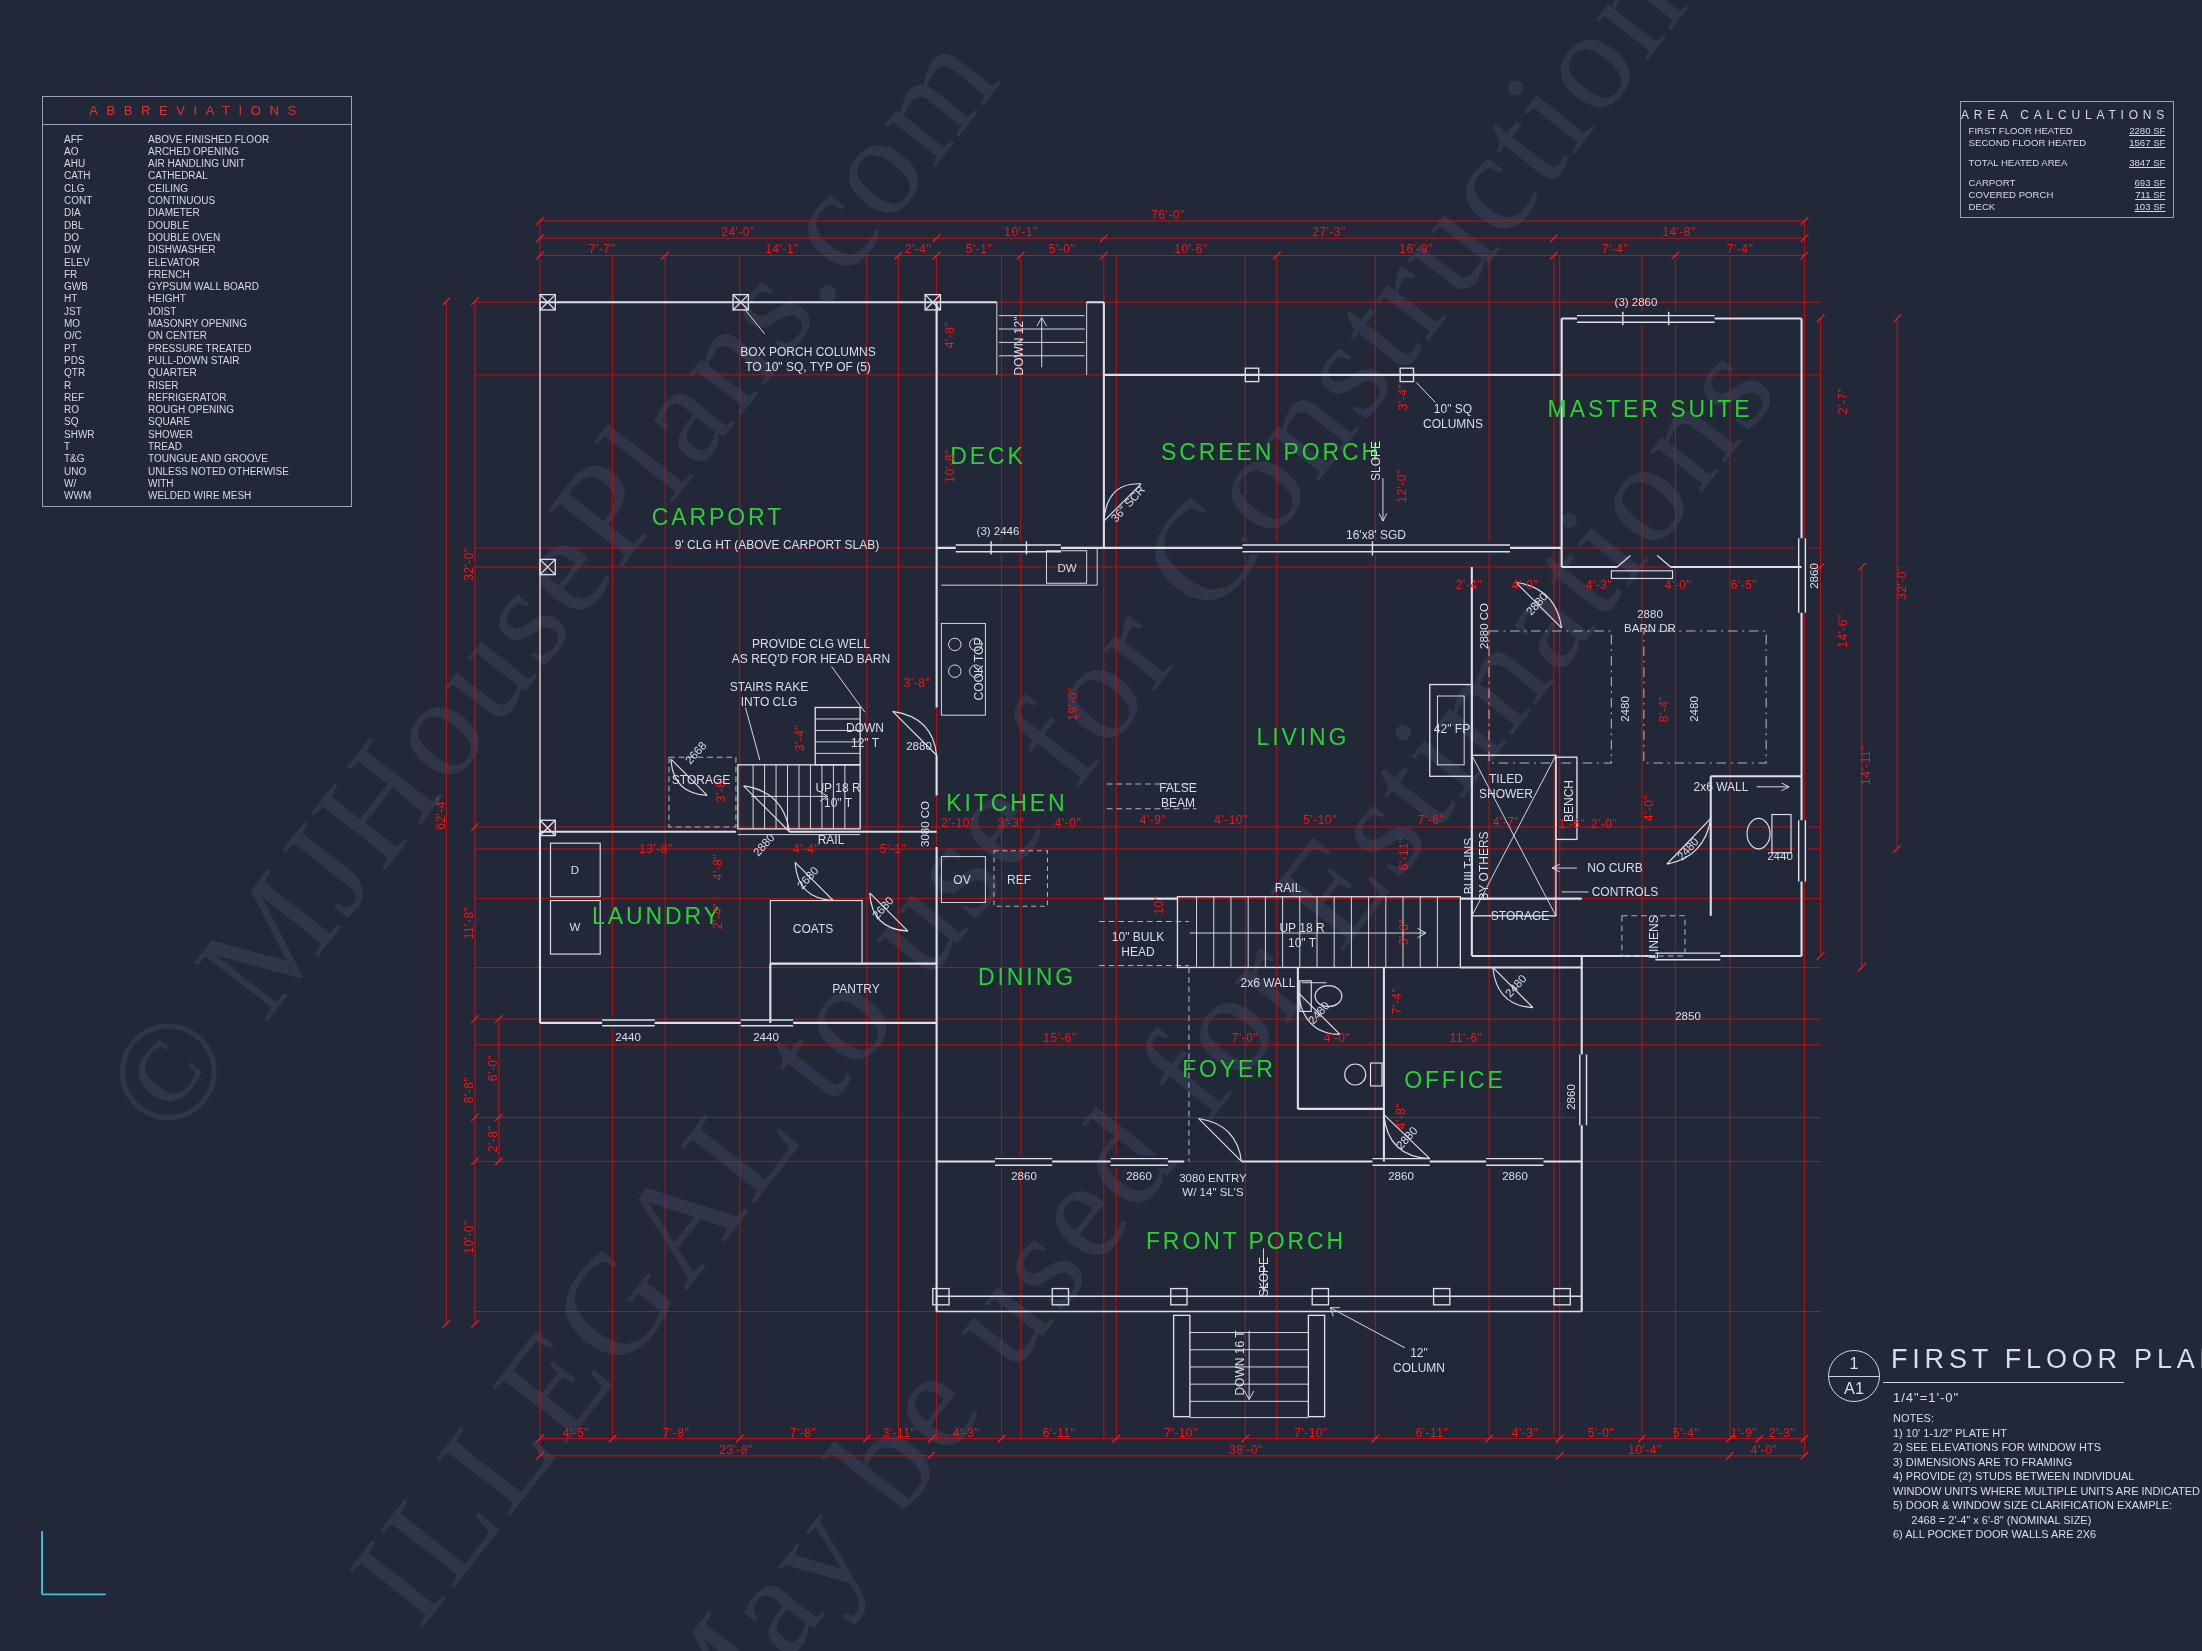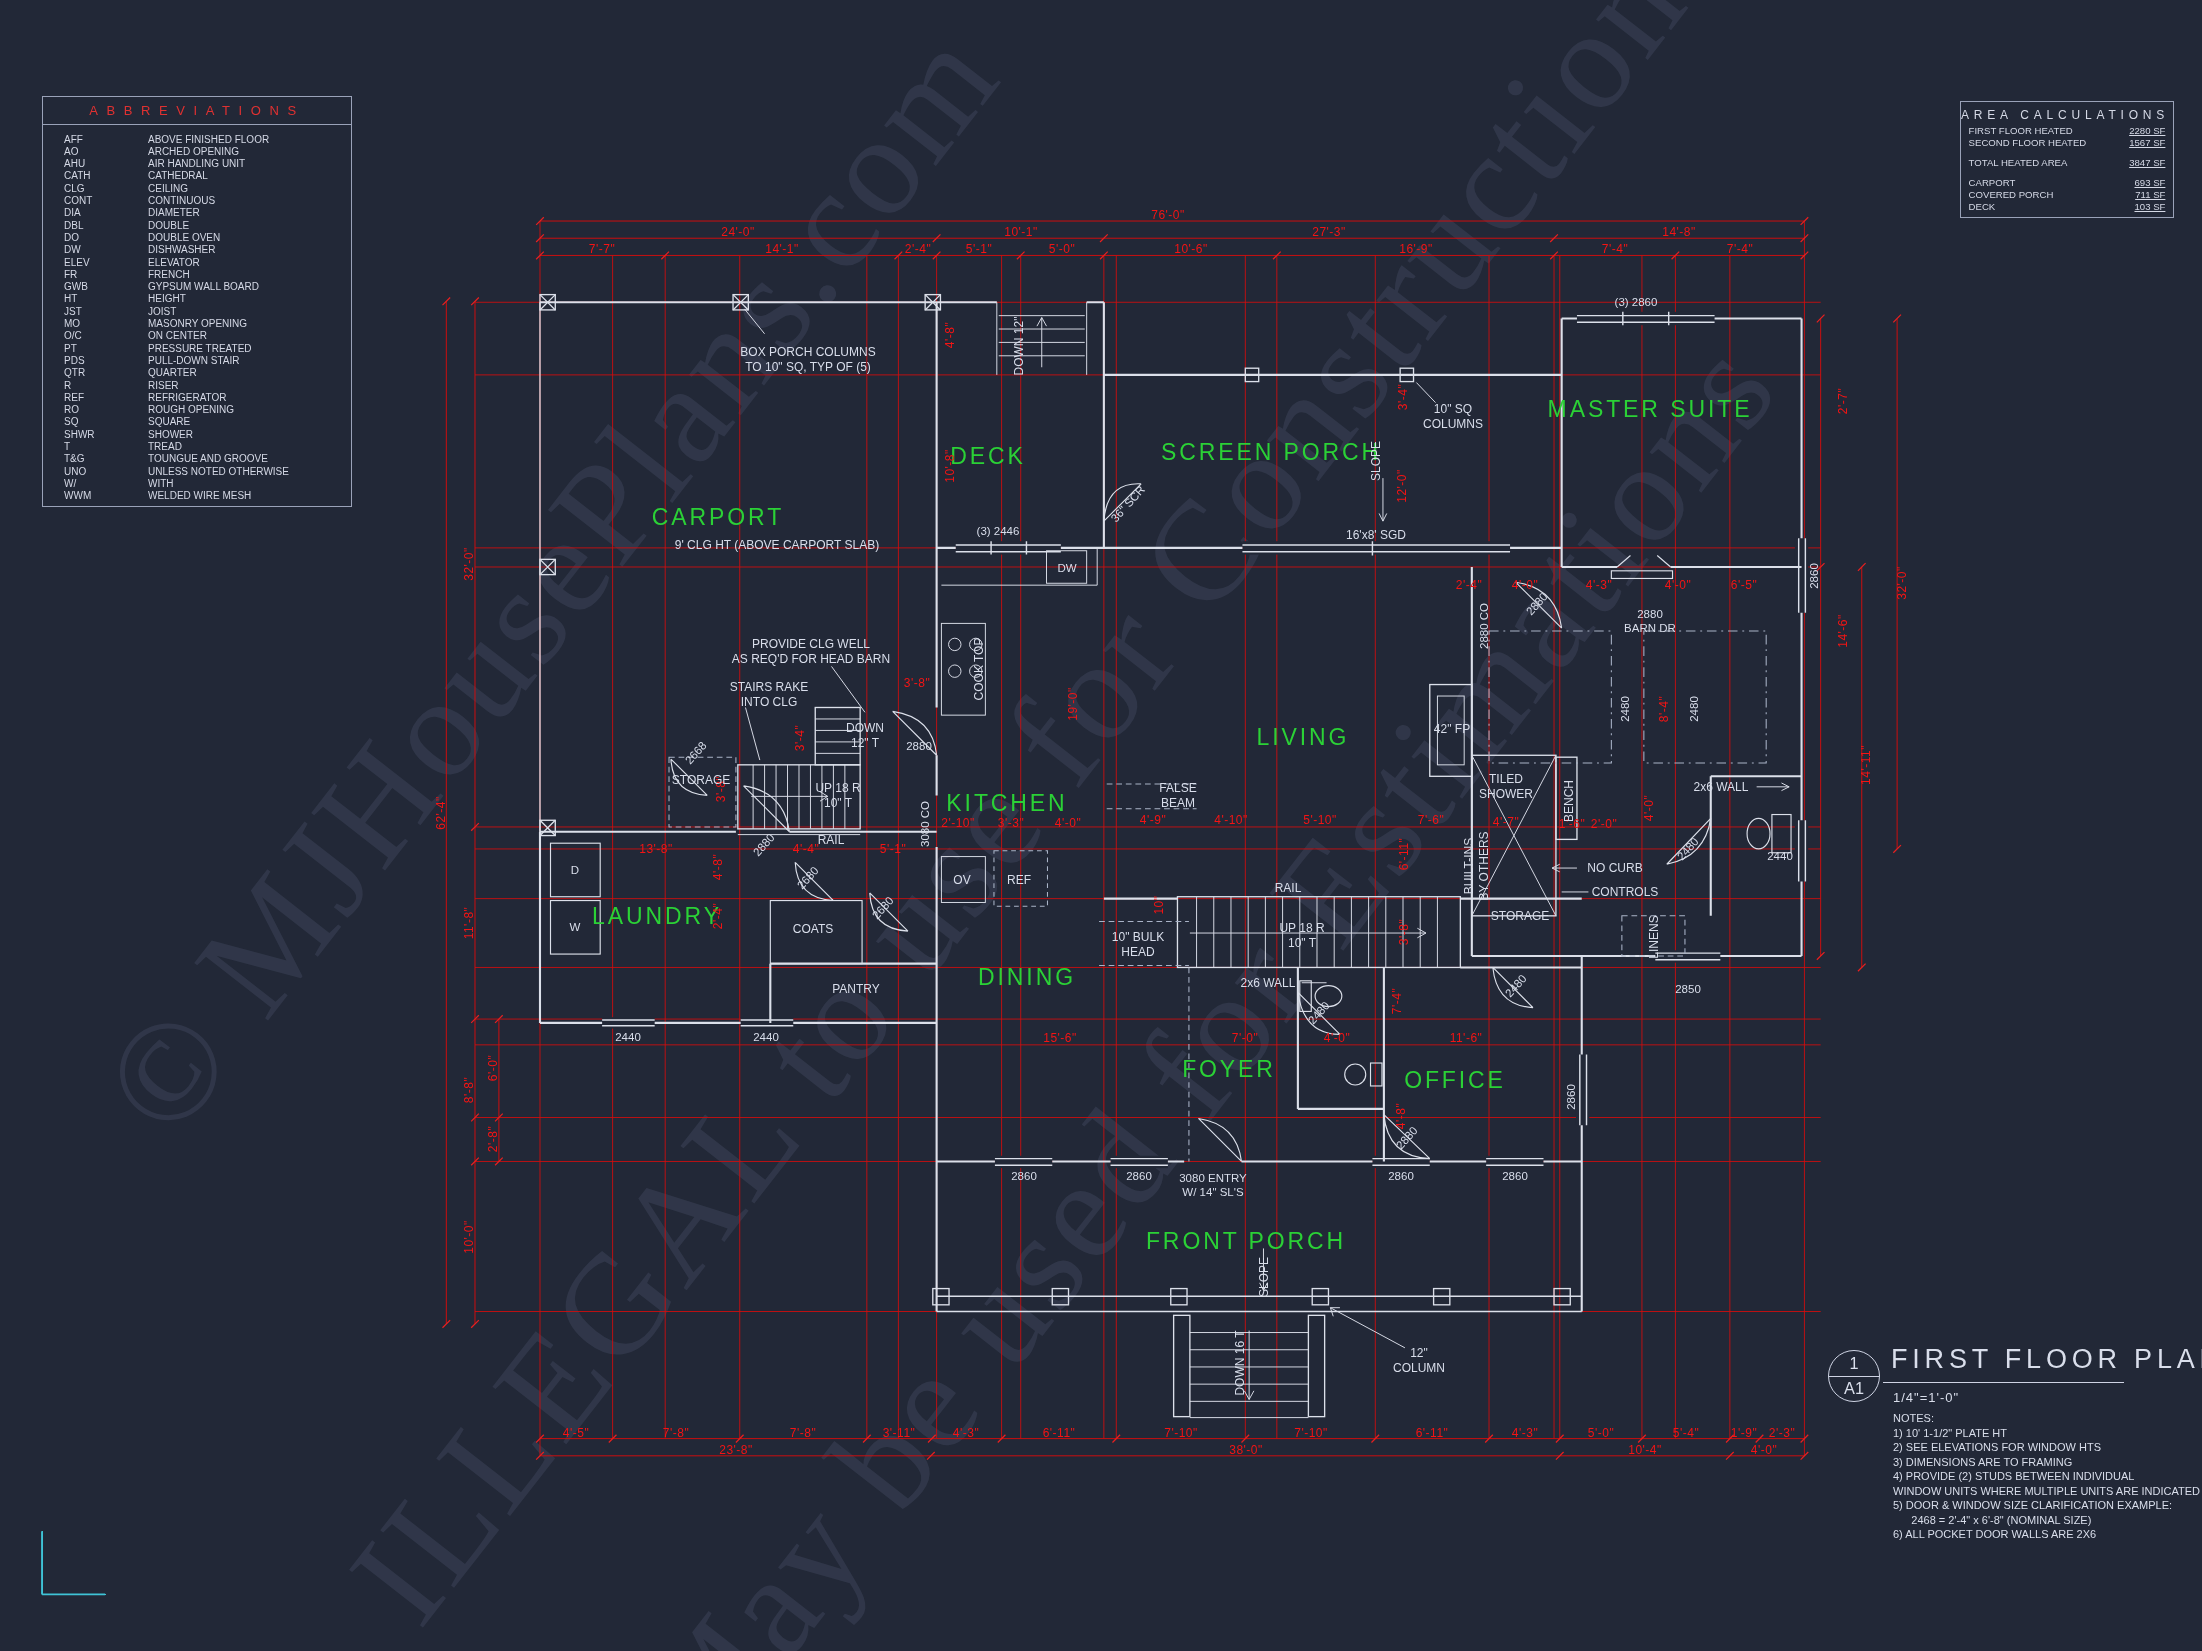--- a/index.html
+++ b/index.html
@@ -381,21 +381,21 @@
       <div class="lbl tag" style="left: 1636px; top: 302px;">(3) 2860</div>
       <div class="lbl tag" style="left: 1814px; top: 576px; transform: translate(-50%, -50%) rotate(-90deg);">2860</div>
       <div class="lbl tag" style="left: 1484px; top: 626px; transform: translate(-50%, -50%) rotate(-90deg);">2880 CO</div>
       <div class="lbl tag" style="left: 1537px; top: 604px; transform: translate(-50%, -50%) rotate(-48deg);">2880</div>
       <div class="lbl tag" style="left: 1650px; top: 621px;">2880
 BARN DR</div>
       <div class="lbl tag" style="left: 1625px; top: 709px; transform: translate(-50%, -50%) rotate(-90deg);">2480</div>
       <div class="lbl tag" style="left: 1694px; top: 709px; transform: translate(-50%, -50%) rotate(-90deg);">2480</div>
       <div class="lbl tag" style="left: 1780px; top: 856px;">2440</div>
       <div class="lbl tag" style="left: 1688px; top: 849px; transform: translate(-50%, -50%) rotate(-48deg);">2480</div>
-      <div class="lbl tag" style="left: 1688px; top: 989px;">2850</div>
+      <div class="lbl tag" style="left: 1688px; top: 1016px;">2850</div>
       <div class="lbl tag" style="left: 1516px; top: 986px; transform: translate(-50%, -50%) rotate(-48deg);">2480</div>
       <div class="lbl tag" style="left: 1319px; top: 1013px; transform: translate(-50%, -50%) rotate(-48deg);">2480</div>
       <div class="lbl tag" style="left: 1407px; top: 1138px; transform: translate(-50%, -50%) rotate(-48deg);">2880</div>
       <div class="lbl tag" style="left: 1571px; top: 1097px; transform: translate(-50%, -50%) rotate(-90deg);">2860</div>
       <div class="lbl tag" style="left: 628px; top: 1037px;">2440</div>
       <div class="lbl tag" style="left: 766px; top: 1037px;">2440</div>
       <div class="lbl tag" style="left: 1024px; top: 1176px;">2860</div>
       <div class="lbl tag" style="left: 1139px; top: 1176px;">2860</div>
       <div class="lbl tag" style="left: 1213px; top: 1185px;">3080 ENTRY
 W/ 14" SL'S</div>

